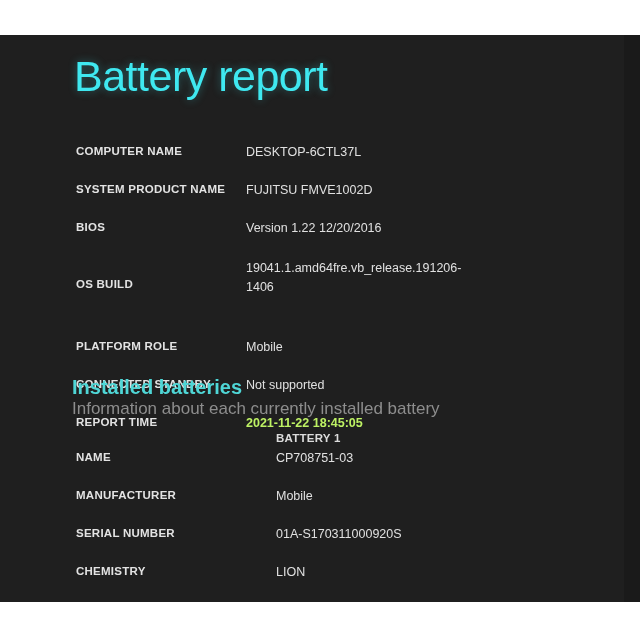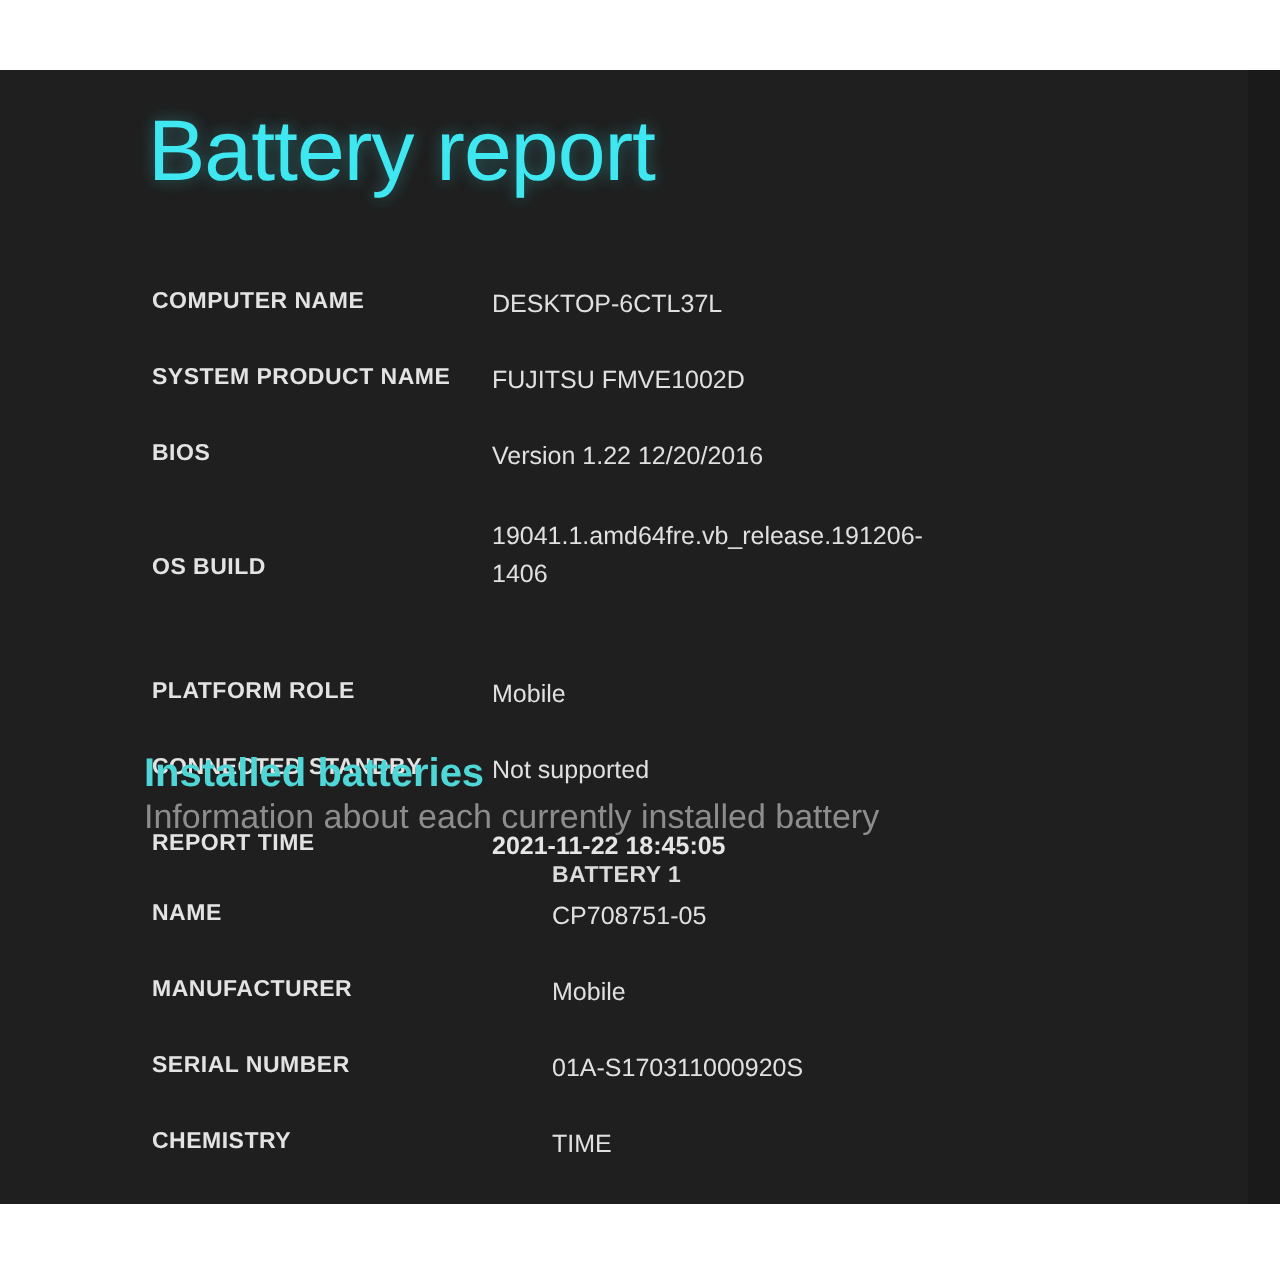--- a/index.html
+++ b/index.html
@@ -92,21 +92,21 @@
     white-space: nowrap;
   }
 
   
   #system-section .kv-value { left: 246px; }
   
   #battery-section .kv-value { left: 276px; }
 
   .kv-value.strong {
     font-weight: bold;
-    color: #e5e5e5;
+    color: #bef264;
   }
   .kv-value.multiline {
     white-space: normal;
     width: 235px;
     line-height: 19px;
   }
 
   
   .section-heading {
     position: absolute;
@@ -190,35 +190,35 @@
       <div class="section-heading" style="top: 341px;">Installed batteries</div>
 
       <div class="section-subtitle" style="top: 364px;">Information about each currently installed battery</div>
 
       <div class="col-header" style="top: 397px;">BATTERY 1</div>
 
       <div class="kv-section" id="battery-section" style="top: 416px;">
 
         <div class="kv-row" style="top:0px;">
           <span class="kv-label">NAME</span>
-          <span class="kv-value">CP708751-05</span>
+          <span class="kv-value">CP708751-03</span>
         </div>
 
         <div class="kv-row" style="top:19px;">
           <span class="kv-label">MANUFACTURER</span>
           <span class="kv-value">Mobile</span>
         </div>
 
         <div class="kv-row" style="top:38px;">
           <span class="kv-label">SERIAL NUMBER</span>
           <span class="kv-value">01A-S170311000920S</span>
         </div>
 
         <div class="kv-row" style="top:57px;">
           <span class="kv-label">CHEMISTRY</span>
-          <span class="kv-value">TIME</span>
+          <span class="kv-value">LION</span>
         </div>
 
       </div>
 
     </div>
   </div>
 </div>
 
 </body></html>

